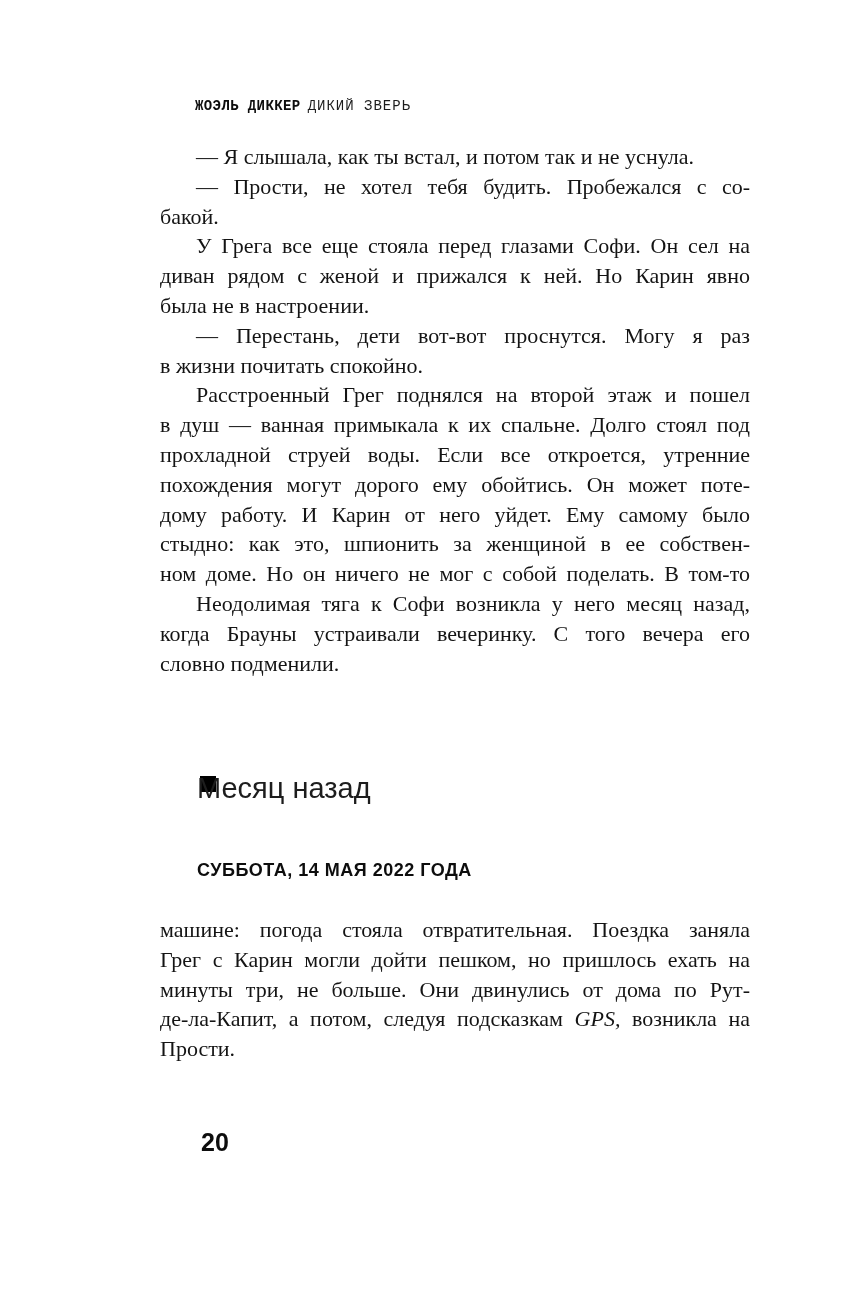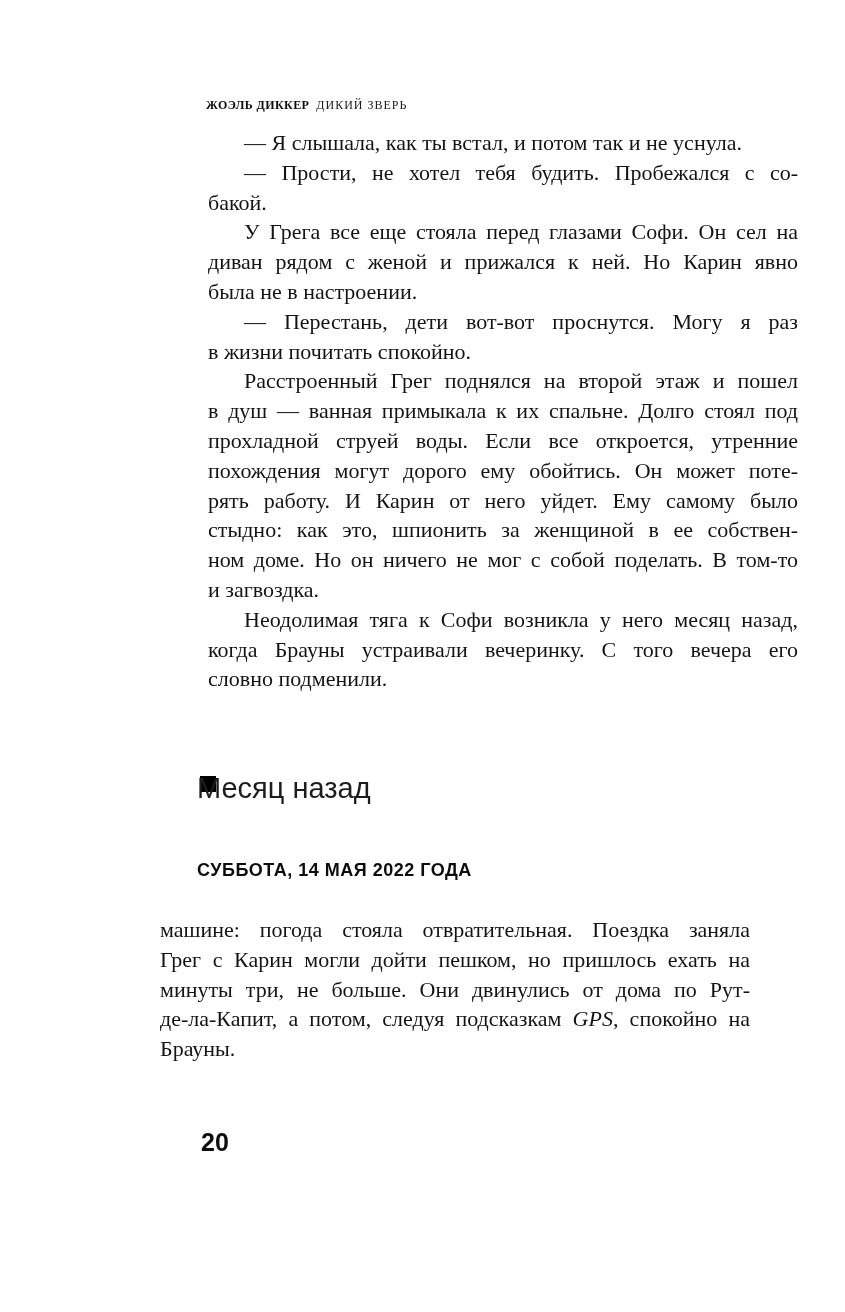--- a/index.html
+++ b/index.html
@@ -8,38 +8,38 @@
     width: 845px;
     height: 1312px;
     background: #ffffff;
     overflow: hidden;
     font-family: "Liberation Serif", serif;
     color: #141414;
   }
   
   .running-header {
     position: absolute;
-    left: 206px;
+    left: 195px;
     top: 98px;
-    font-family: Liberation Serif, serif;
-    font-size: 12px;
+    font-family: Liberation Mono, monospace;
+    font-size: 14px;
     letter-spacing: 0.4px;
     color: #0d0d0d;
     white-space: nowrap;
   }
   .running-header .author { font-weight: 700; }
   .running-header .booktitle { font-weight: 400; margin-left: 7px; letter-spacing: 1px; color: #1c1c1c; }
 
   
   .textblock {
     position: absolute;
     left: 160px;
     width: 590px;
   }
-  .block-a { top: 128px; margin-left: 48px; }
+  .block-a { top: 142px; }
   .block-b { top: 915px; }
   .line {
     height: 29.8px;
     line-height: 29.8px;
     font-size: 22px;
     white-space: nowrap;
     color: #141414;
   }
   .line.j {
     white-space: normal;
@@ -109,38 +109,37 @@
     <div class="line">бакой.</div>
     <div class="line indent j">У Грега все еще стояла перед глазами Софи. Он сел на</div>
     <div class="line j">диван рядом с женой и прижался к ней. Но Карин явно</div>
     <div class="line">была не в настроении.</div>
     <div class="line indent j">— Перестань, дети вот-вот проснутся. Могу я раз</div>
     <div class="line">в жизни почитать спокойно.</div>
     <div class="line indent j">Расстроенный Грег поднялся на второй этаж и пошел</div>
     <div class="line j">в душ — ванная примыкала к их спальне. Долго стоял под</div>
     <div class="line j">прохладной струей воды. Если все откроется, утренние</div>
     <div class="line j">похождения могут дорого ему обойтись. Он может поте-</div>
-    <div class="line j">рять работу. И Карин от него уйдет. Ему самому было</div>
+    <div class="line j">дому работу. И Карин от него уйдет. Ему самому было</div>
     <div class="line j">стыдно: как это, шпионить за женщиной в ее собствен-</div>
     <div class="line j">ном доме. Но он ничего не мог с собой поделать. В том-то</div>
-    <div class="line">и загвоздка.</div>
     <div class="line indent j">Неодолимая тяга к Софи возникла у него месяц назад,</div>
     <div class="line j">когда Брауны устраивали вечеринку. С того вечера его</div>
     <div class="line">словно подменили.</div>
   </div>
 
   <div class="section-marker"></div>
 
   <div class="section-heading">Месяц назад</div>
 
   <div class="section-subheading">СУББОТА, 14 МАЯ 2022 ГОДА</div>
 
   <div class="textblock block-b">
     <div class="line j">машине: погода стояла отвратительная. Поездка заняла</div>
     <div class="line j">Грег с Карин могли дойти пешком, но пришлось ехать на</div>
     <div class="line j">минуты три, не больше. Они двинулись от дома по Рут-</div>
-    <div class="line j"><span>де-ла-Капит, а потом, следуя подсказкам </span><span class="ital">GPS,</span><span> спокойно на</span></div>
-    <div class="line">Брауны.</div>
+    <div class="line j"><span>де-ла-Капит, а потом, следуя подсказкам </span><span class="ital">GPS,</span><span> возникла на</span></div>
+    <div class="line">Прости.</div>
   </div>
 
   <div class="page-number">20</div>
 
 </div>
 
 </body></html>

